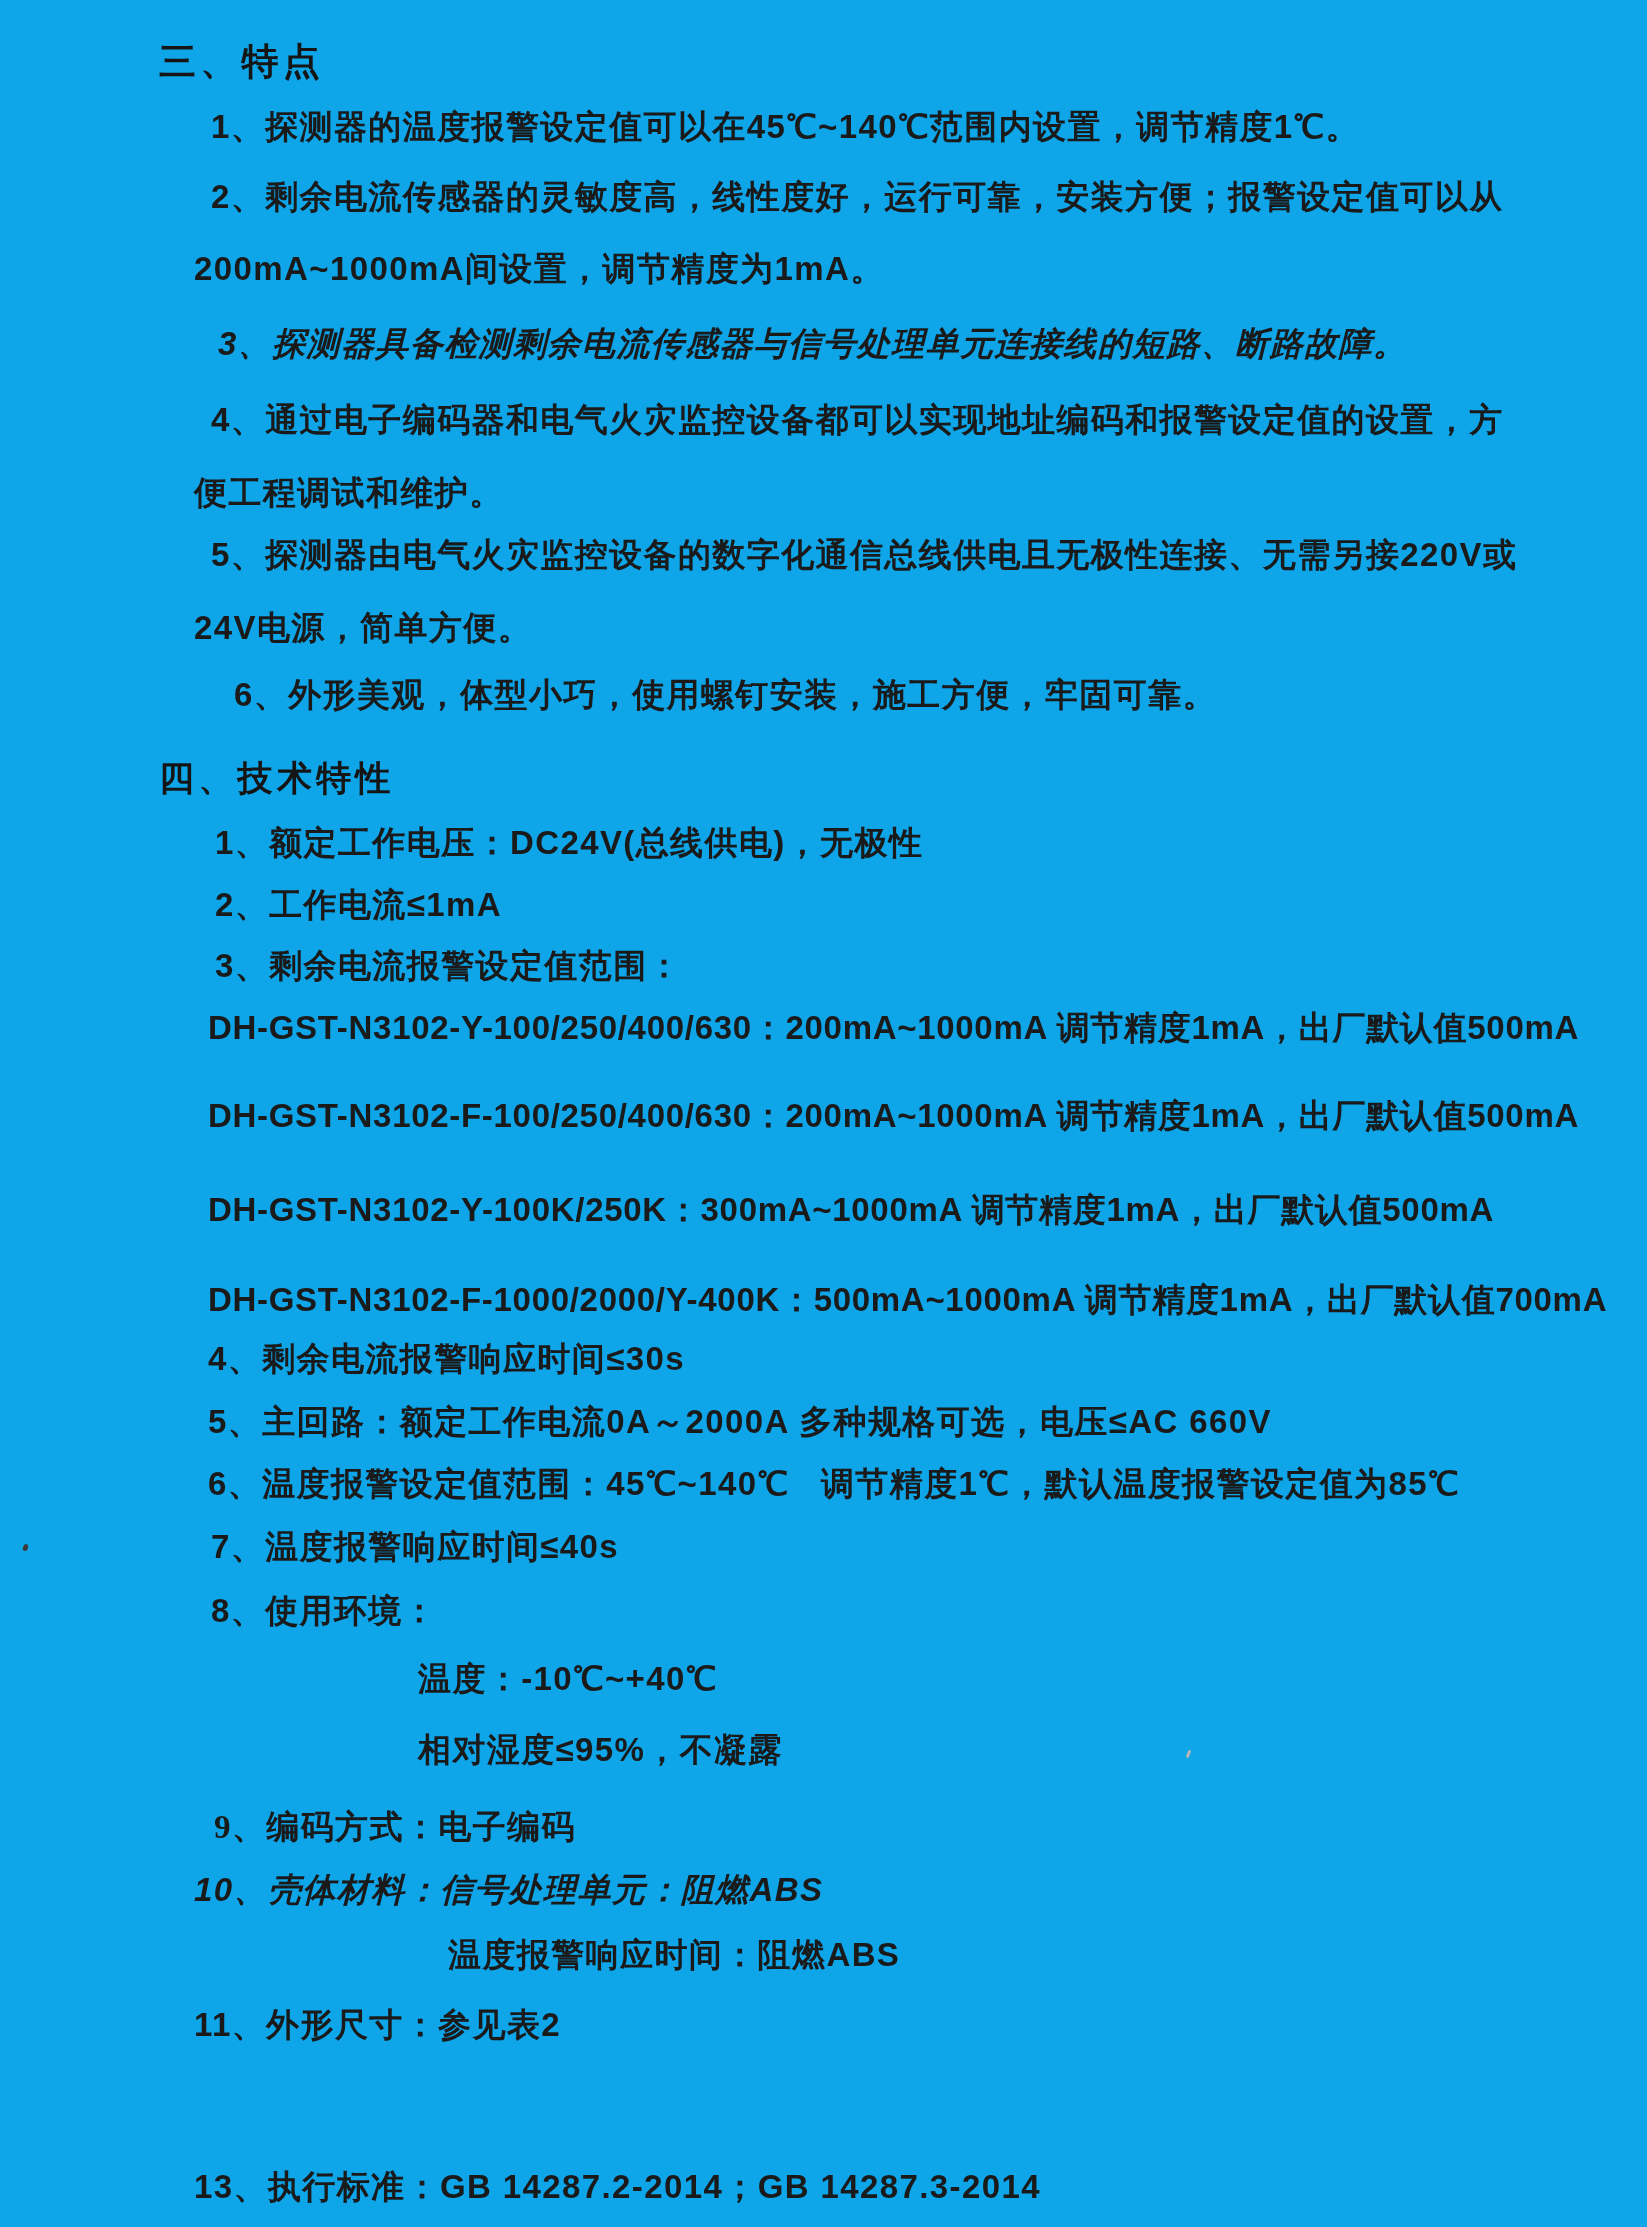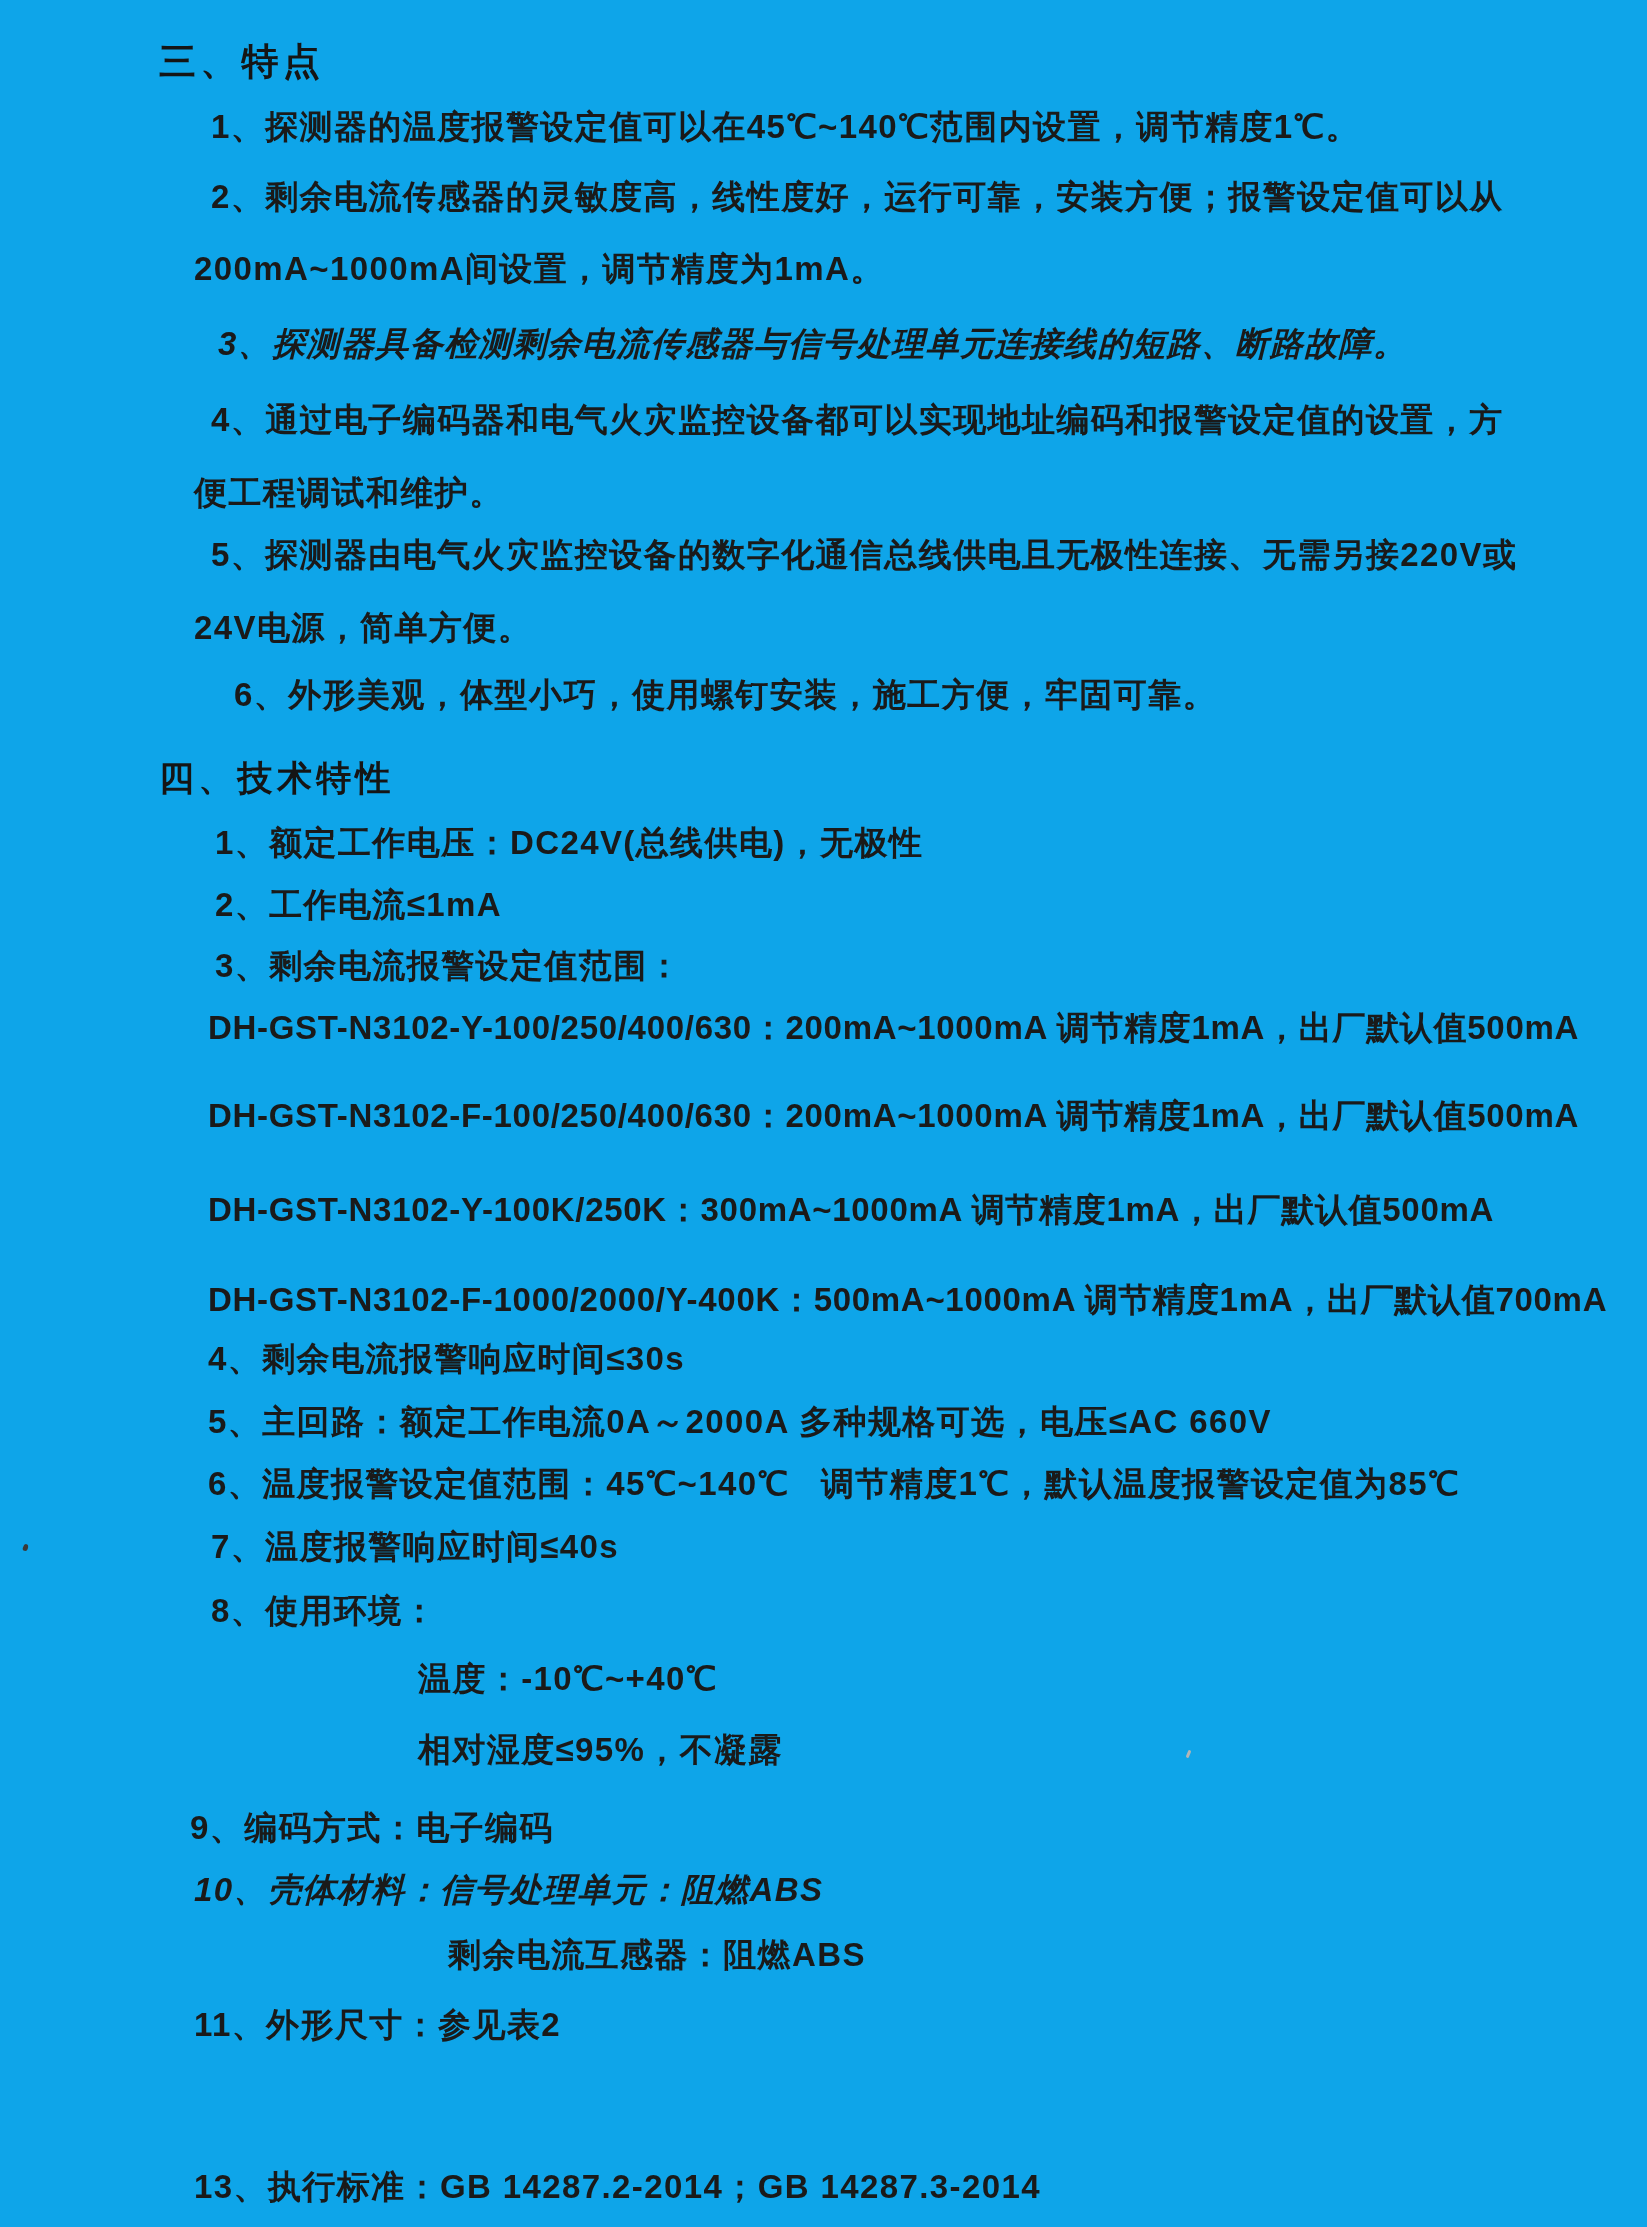--- a/index.html
+++ b/index.html
@@ -103,25 +103,25 @@
   <div class="ln" style="top:1465px; left:208px;">6、温度报警设定值范围：45℃~140℃   调节精度1℃，默认温度报警设定值为85℃</div>
 
   <div class="ln" style="top:1528px; left:211px;">7、温度报警响应时间≤40s</div>
 
   <div class="ln" style="top:1592px; left:211px;">8、使用环境：</div>
 
   <div class="ln" style="top:1660px; left:418px;">温度：-10℃~+40℃</div>
 
   <div class="ln" style="top:1731px; left:418px;">相对湿度≤95%，不凝露</div>
 
-  <div class="ln" style="top:1809px; left:190px;">9、编码方式：电子编码</div>
+  <div class="ln" style="top:1809px; left:214px;font-family:Liberation Serif, serif;">9、编码方式：电子编码</div>
 
   <div class="ln" style="top:1871px; left:194px;font-style:italic;">10、壳体材料：信号处理单元：阻燃ABS</div>
 
-  <div class="ln" style="top:1936px; left:448px;">剩余电流互感器：阻燃ABS</div>
+  <div class="ln" style="top:1936px; left:448px;">温度报警响应时间：阻燃ABS</div>
 
   <div class="ln" style="top:2006px; left:194px;">11、外形尺寸：参见表2</div>
 
 
   <div class="ln" style="top:2140px; left:194px;margin-top:28px;">13、执行标准：GB 14287.2-2014；GB 14287.3-2014</div>
 
   <div class="artifact artifact-dot" style="top:1544px; left:23px;"></div>
   <div class="artifact artifact-tick" style="top:1750px; left:1187px;"></div>
 
 </div>

